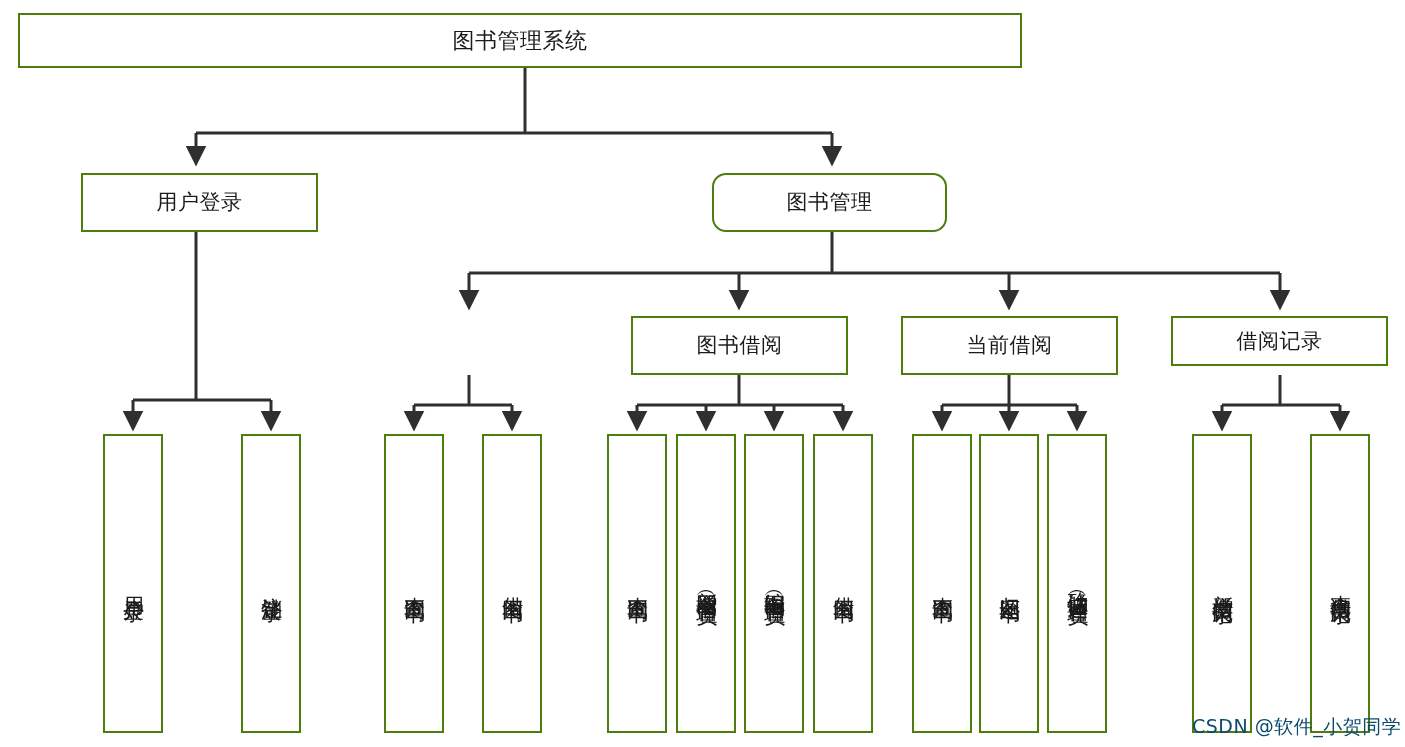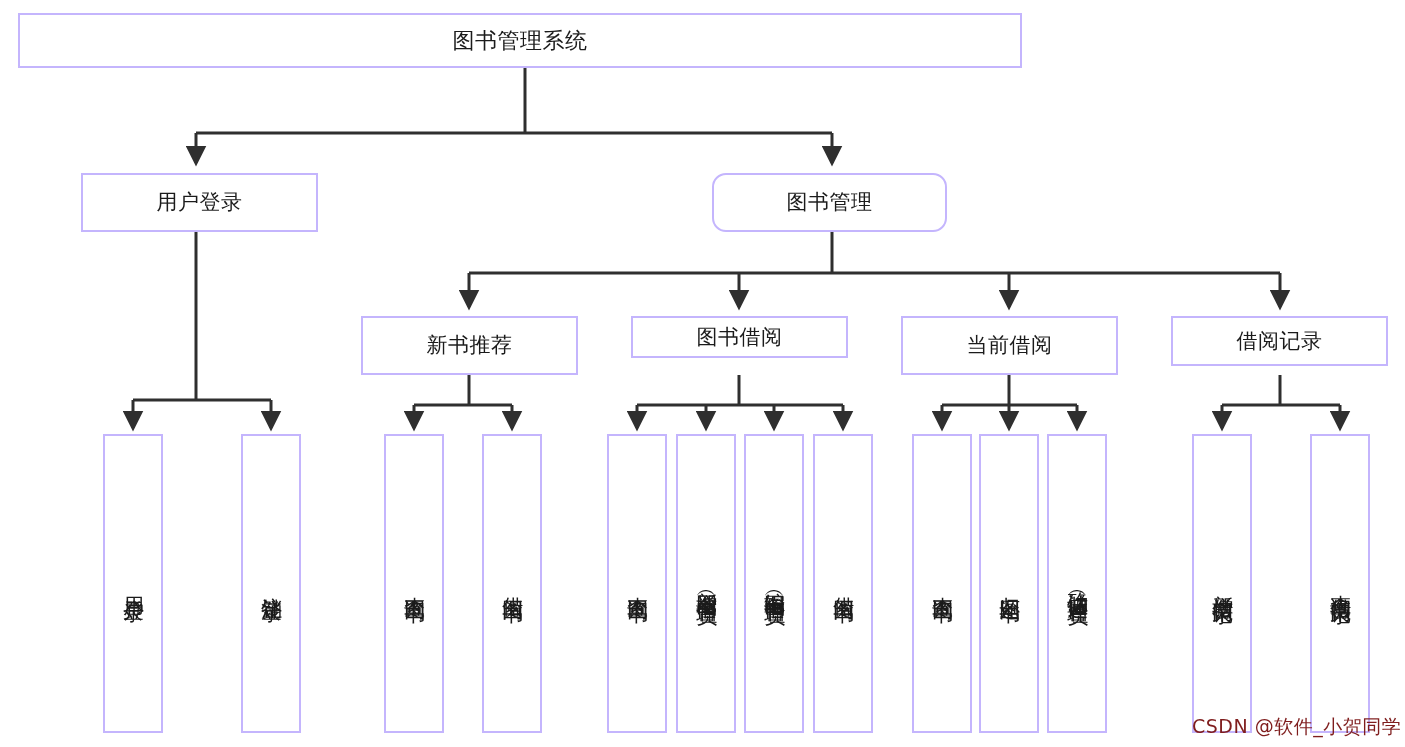--- a/index.html
+++ b/index.html
@@ -22,21 +22,21 @@
     position: absolute;
     left: 0;
     top: 0;
     width: 1405px;
     height: 747px;
     pointer-events: none;
   }
   .node {
     position: absolute;
     box-sizing: border-box;
-    border: 2px solid #c4b5fd;
+    border: 2px solid #4d7c0f;
     background: #ffffff;
     display: flex;
     align-items: center;
     justify-content: center;
     color: #1b1b1b;
   }
   .node .lbl {
     display: block;
     text-align: center;
     line-height: 1.18;
@@ -57,21 +57,21 @@
     writing-mode: vertical-rl;
     text-orientation: upright;
     font-size: 21px;
     line-height: 1.02;
     letter-spacing: 2px;
     white-space: nowrap;
   }
   .watermark {
     position: absolute;
     font-size: 19px;
-    color: #7f1d1d;
+    color: #0c4a6e;
     white-space: nowrap;
     letter-spacing: 0.5px;
   }
 </style>
 </head>
 <body>
 
 <div id="canvas">
 
   <svg id="wires" viewBox="0 0 1405 747">
@@ -128,24 +128,21 @@
     <span class="lbl">图书管理系统</span>
   </div>
 
   <div class="node h" style="left:81px; top:173px; width:237px; height:59px;">
     <span class="lbl">用户登录</span>
   </div>
   <div class="node h" style="left:712px; top:173px; width:235px; height:59px;border-radius:14px;">
     <span class="lbl">图书管理</span>
   </div>
 
-  <div class="node h" style="left:361px; top:316px; width:217px; height:59px;">
-    <span class="lbl">新书推荐</span>
-  </div>
-  <div class="node h" style="left:631px; top:316px; width:217px; height:42px;">
+  <div class="node h" style="left:631px; top:316px; width:217px; height:59px;">
     <span class="lbl">图书借阅</span>
   </div>
   <div class="node h" style="left:901px; top:316px; width:217px; height:59px;">
     <span class="lbl">当前借阅</span>
   </div>
   <div class="node h" style="left:1171px; top:316px; width:217px; height:50px;">
     <span class="lbl">借阅记录</span>
   </div>
 
   <div class="node v" style="left:103px; top:434px; width:60px; height:299px;">

